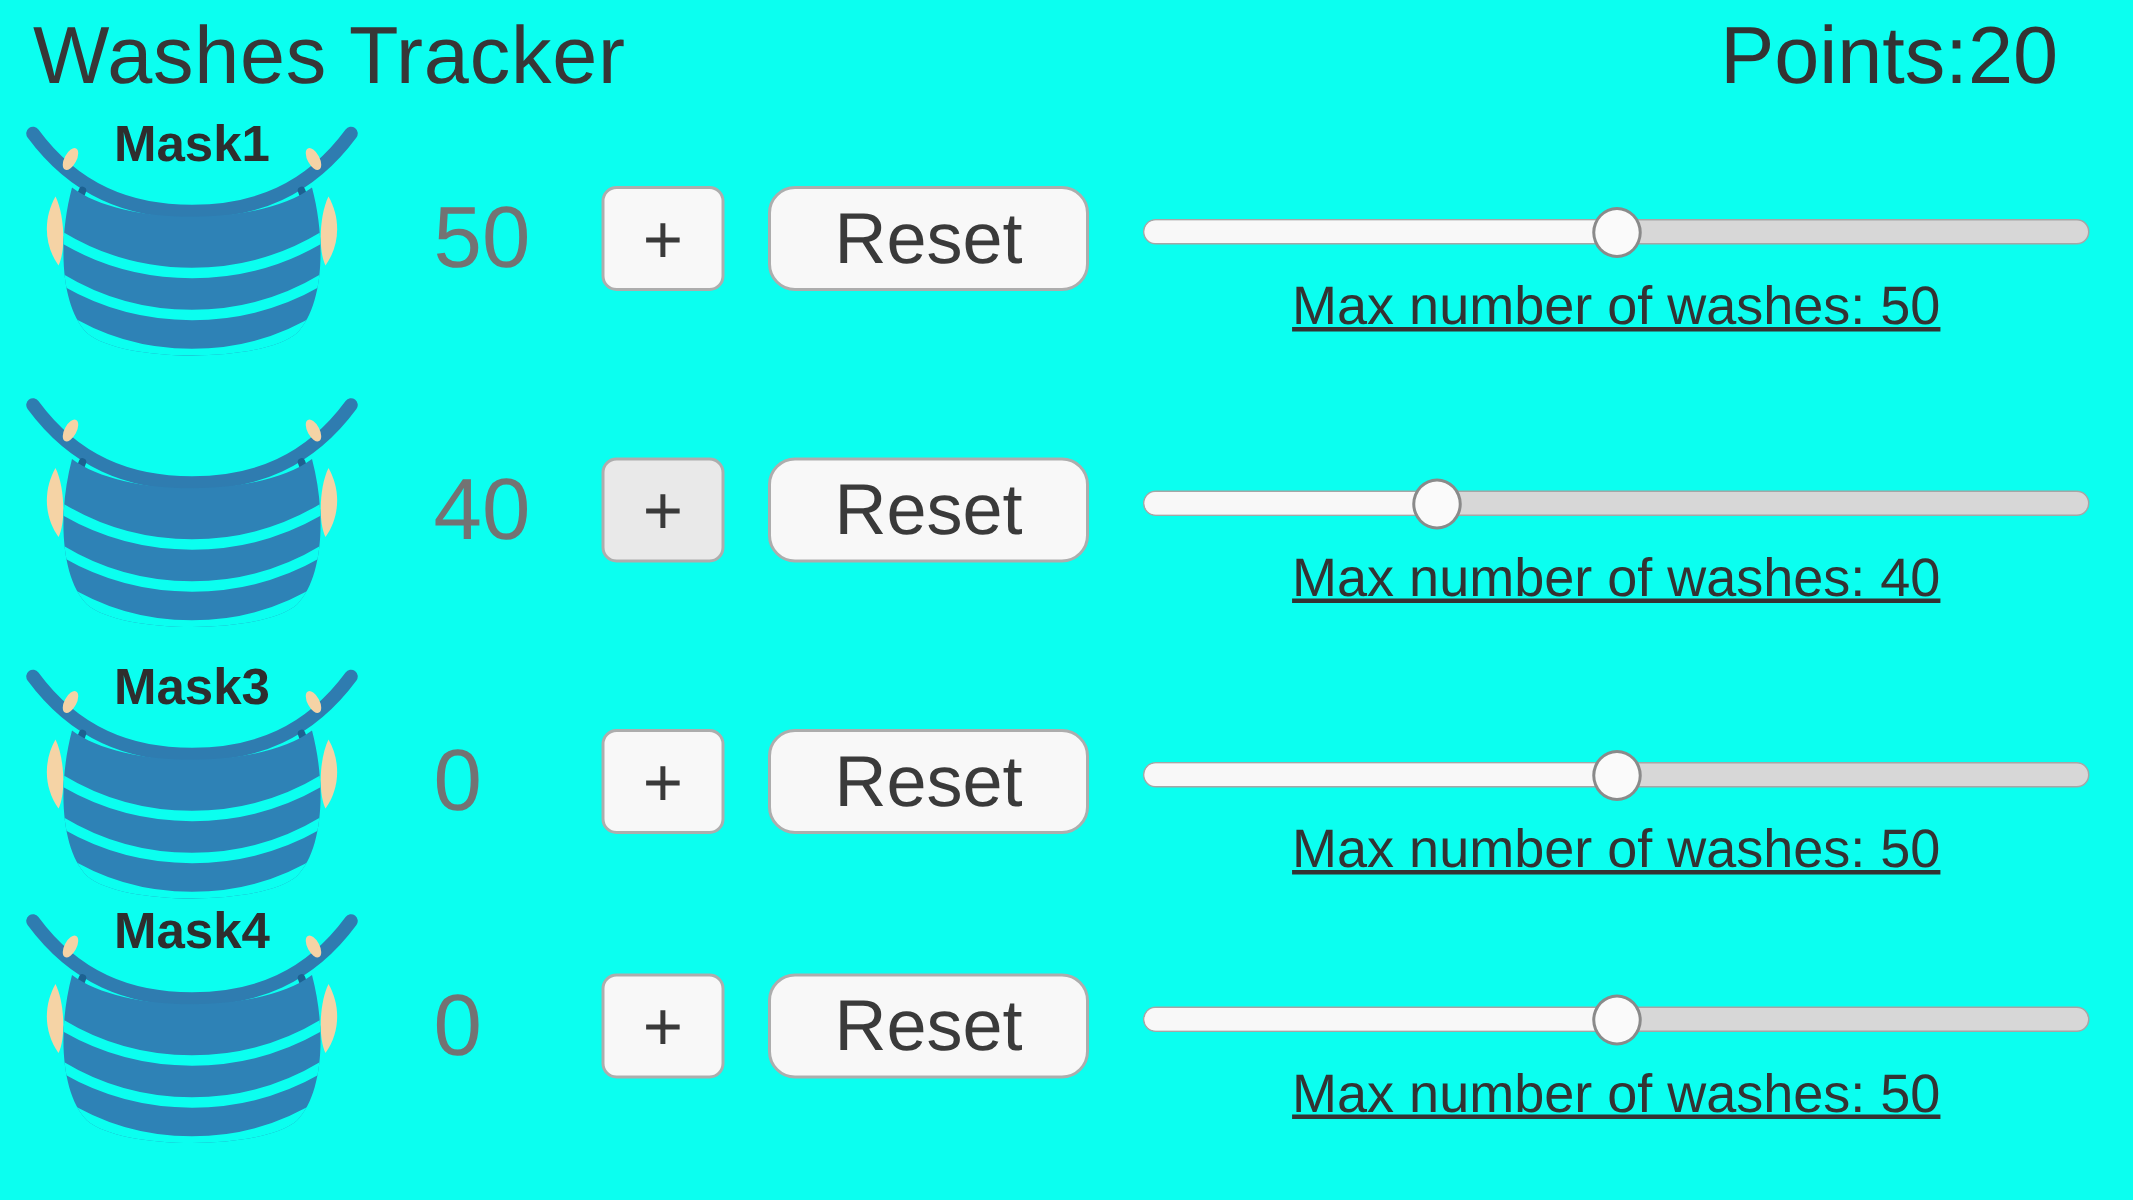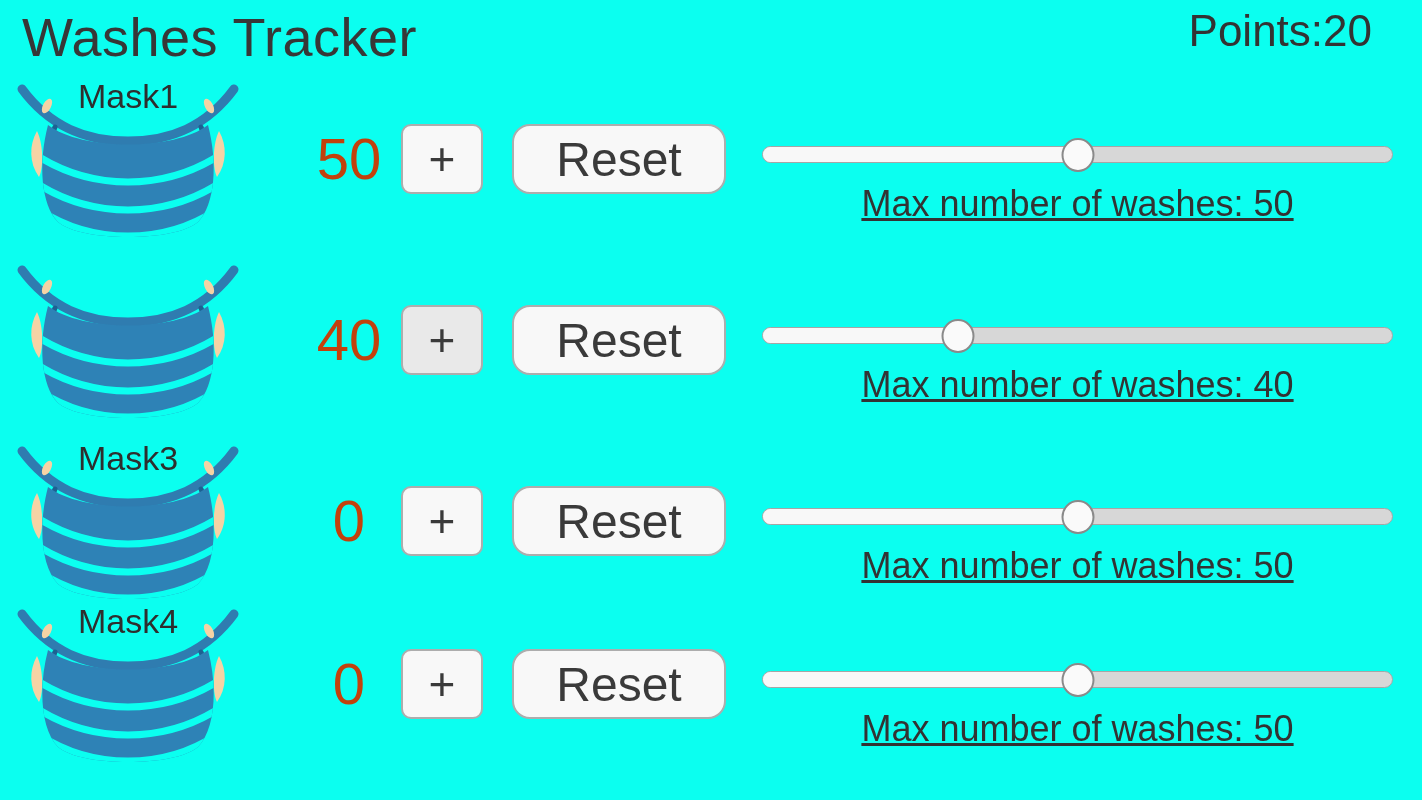--- a/index.html
+++ b/index.html
@@ -10,35 +10,35 @@
     font-family:"Liberation Sans", sans-serif;
     color:#333;
     overflow:hidden;
   }
   .app-title {
     position:absolute; left:22px; top:6px;
     font-size:54px; color:#373737; letter-spacing:0.5px;
   }
   .points {
     position:absolute; right:50px; top:6px;
-    font-size:44px; color:#333; white-space:nowrap;
+    font-size:54px; color:#333; white-space:nowrap;
   }
   .row {
     position:absolute; left:0; width:1422px; height:181px;
   }
   .row:nth-of-type(1) { top:77px; }
-  .mask-wrap { position:absolute; left:12px; top:4px; width:232px; height:164px; }
+  .mask-wrap { position:absolute; left:12px; top:4px; width:232px; height:164px;font-weight:bold; }
   .mask-wrap svg { display:block; width:232px; height:164px; }
   .mask-label {
     position:absolute; left:0; top:-4px; width:100%;
     text-align:center; font-size:34px; color:#2e2e2e;
   }
   .count {
     position:absolute; left:289px; top:42px; width:120px; height:80px;
-    line-height:80px; font-size:58px; color:#c2410c; text-align:center;
+    line-height:80px; font-size:58px; color:#737373; text-align:left;
   }
   .btn {
     position:absolute; top:47px; height:70px;
     background:#F8F8F8; border:2px solid #ADADAD; border-radius:10px;
     color:#3a3a3a; cursor:pointer;
     display:flex; align-items:center; justify-content:center;
     font-family:"Liberation Sans", sans-serif;
   }
   .plus-btn { left:401px; width:82px; font-size:46px; }
   .plus-btn.active { background:#E9E9E9; }

